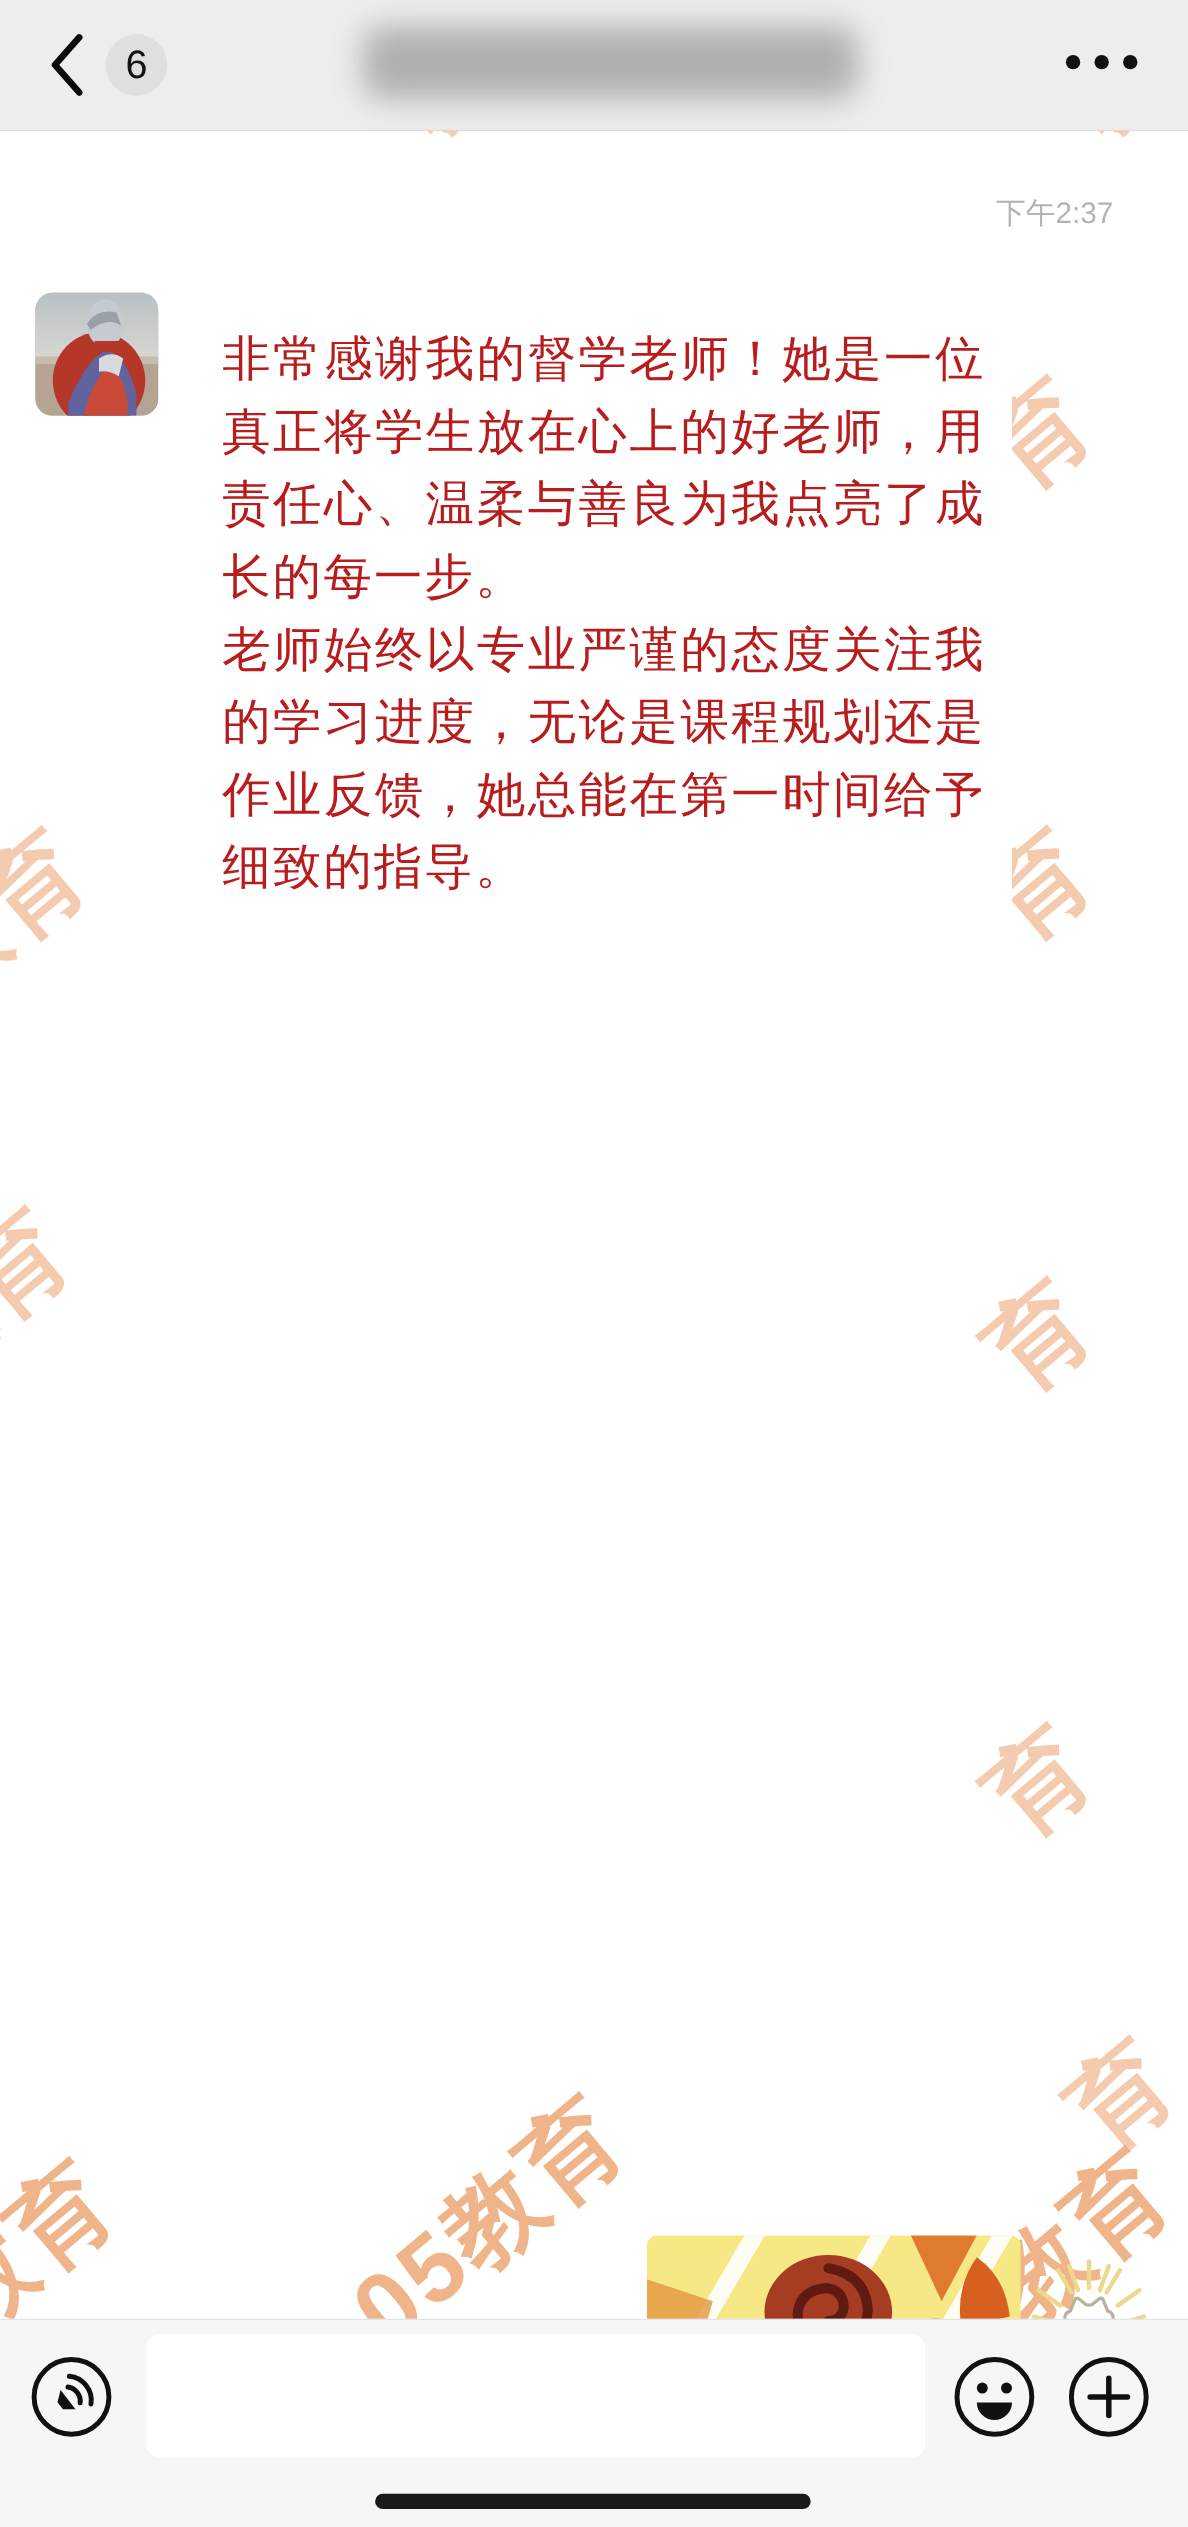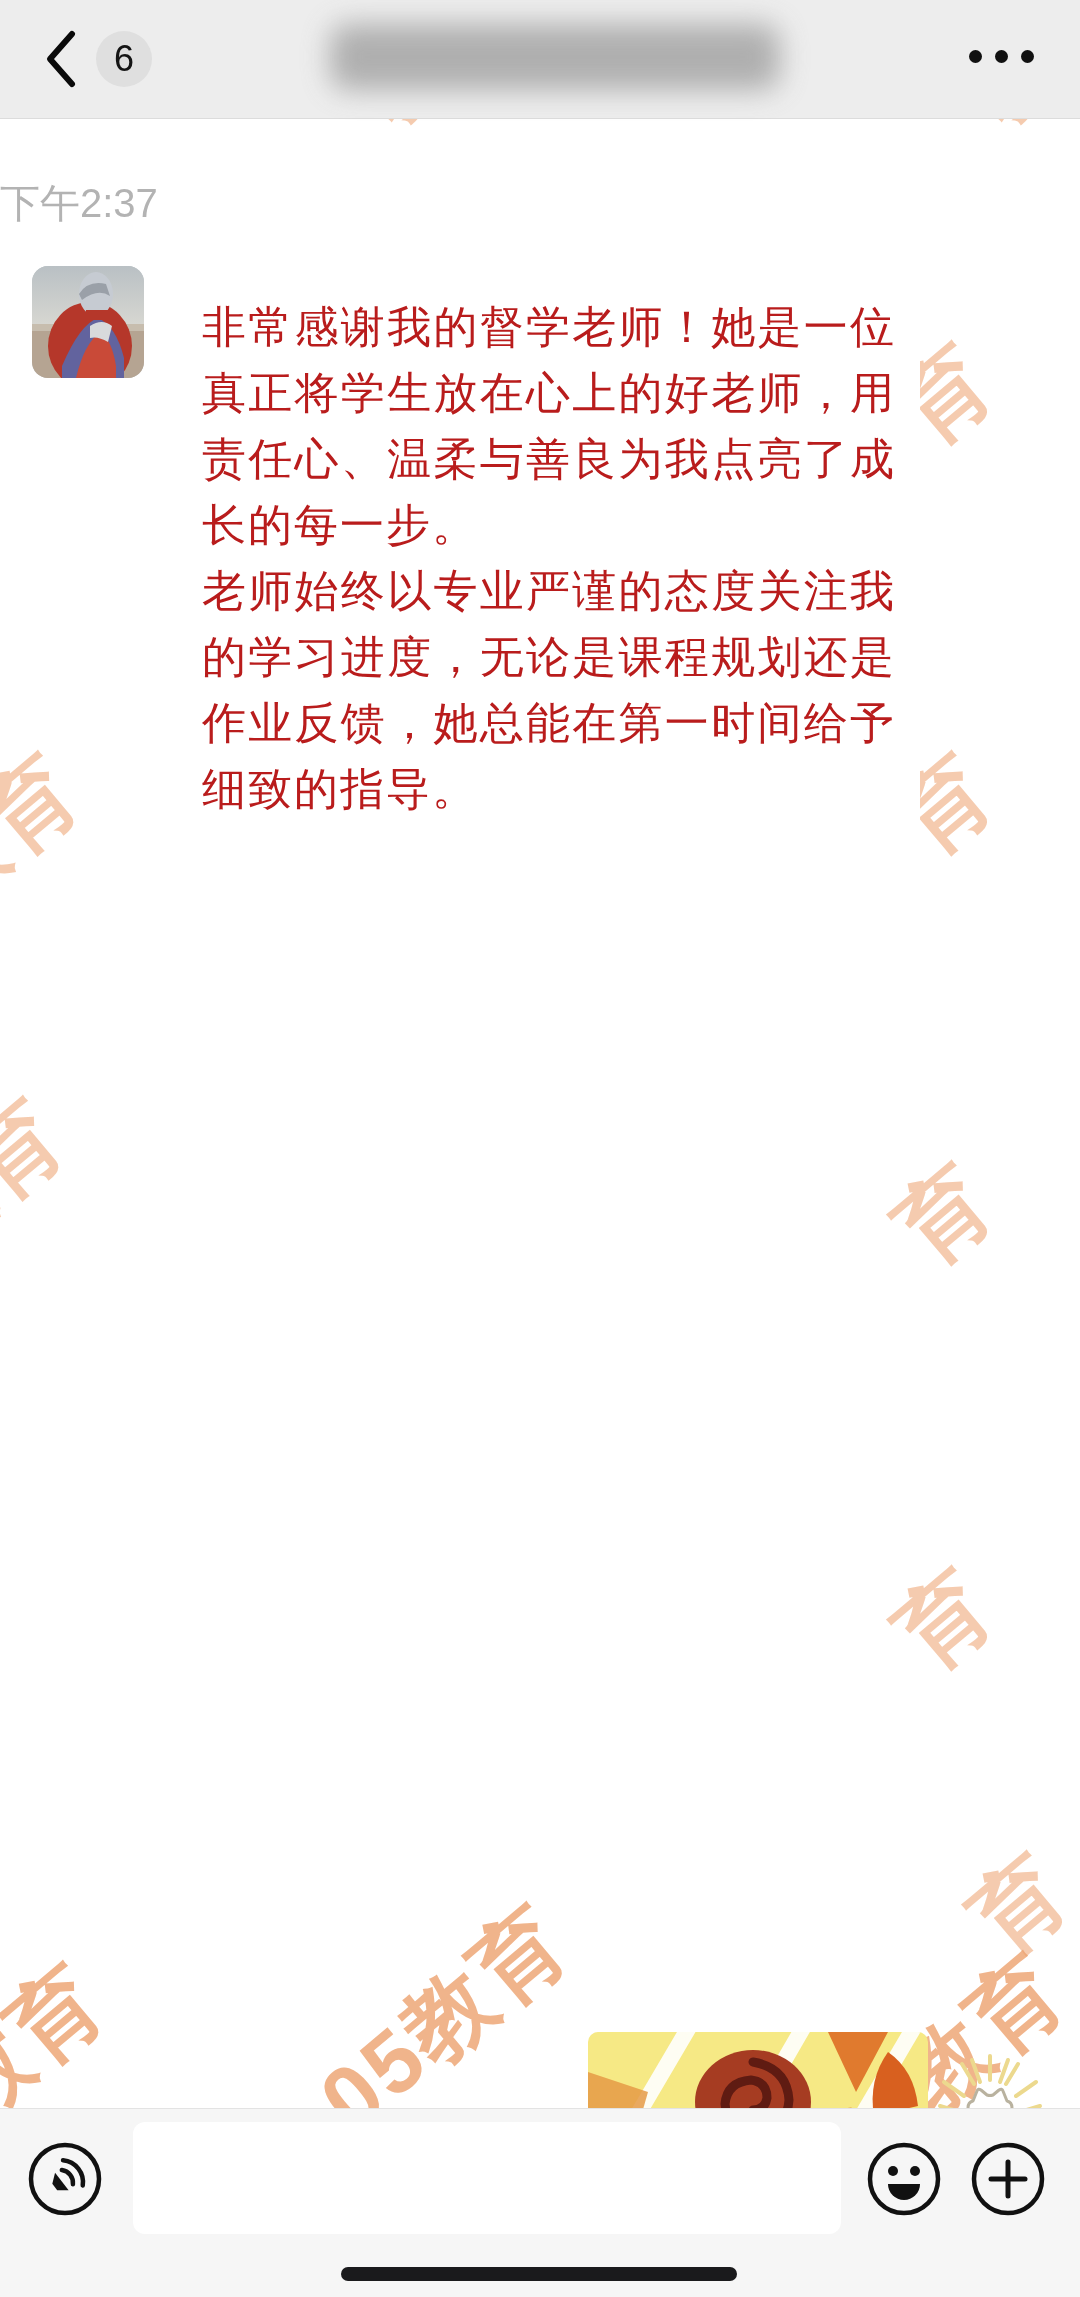--- a/index.html
+++ b/index.html
@@ -29,22 +29,22 @@
     display:flex;align-items:center;justify-content:center;
   }
   .title-blur{
     position:absolute;left:330px;top:24px;width:450px;height:66px;
     background:#a0a0a0;border-radius:18px;filter:blur(14px);opacity:.8;
   }
   .more-dots{position:absolute;right:46px;top:50px;display:flex;gap:13px;}
   .more-dots i{width:13px;height:13px;border-radius:50%;background:#111;display:block;}
   
   .timestamp{
-    position:absolute;left:0;width:1012px;text-align:left;z-index:2;
-    color:#b3b3b3;font-size:40px;
+    position:absolute;left:0;width:1012px;text-align:right;z-index:2;
+    color:#b3b3b3;font-size:27px;
   }
   .ts1{top:176px;}
   .ts2{top:1932px;}
   .avatar{
     position:absolute;left:32px;top:266px;width:112px;height:112px;z-index:2;
     border-radius:16px;overflow:hidden;background:#c2c8cb;
   }
   .bubble{
     position:absolute;left:176px;top:270px;width:744px;z-index:1;
     background:#ffffff;border-radius:14px;

